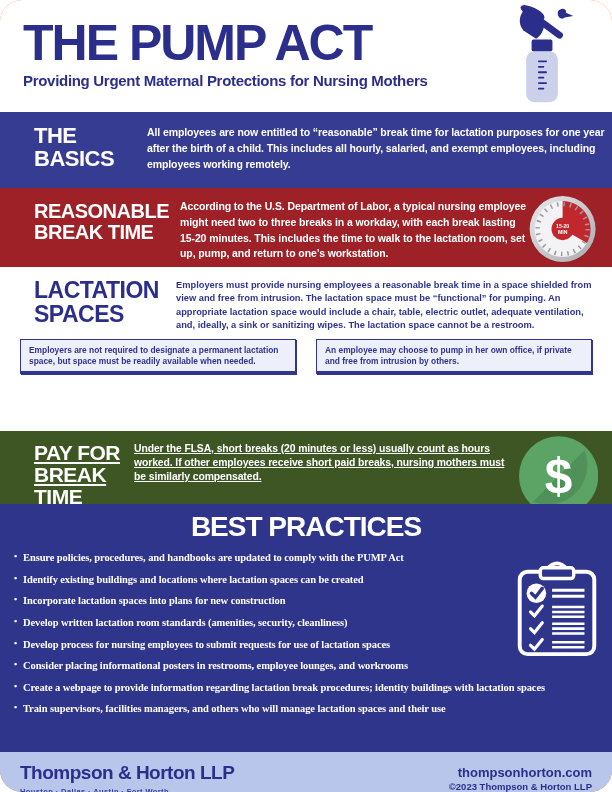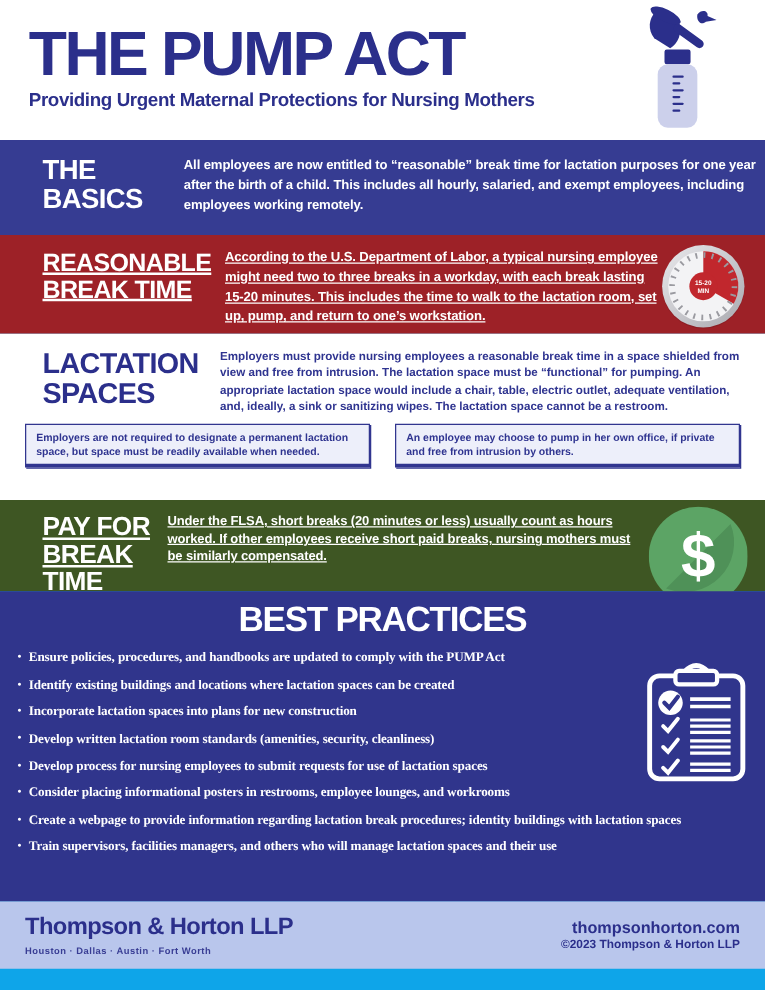--- a/index.html
+++ b/index.html
@@ -1,43 +1,43 @@
 <!DOCTYPE html>
 <html><head>
 <meta charset="utf-8">
 <style>
   * { margin:0; padding:0; box-sizing:border-box; }
   html,body { width:612px; }
   body { font-family:"Liberation Sans", sans-serif; background:#ffffff; }
-  .page { position:relative; width:612px; height:792px; background:#0ea5e9; overflow:hidden; }
+  .page { position:relative; width:612px; height:792px; background:#f97316; overflow:hidden;border-radius:22px; }
 
   
   .header { position:relative; height:112px; background:#ffffff; padding:20px 0 0 23px; }
   .header .title { font-size:50px; font-weight:800; letter-spacing:-2px; color:#2b2f8b; line-height:0.95; }
   .header .subtitle { font-size:15px; font-weight:700; letter-spacing:-0.3px; color:#2b2f8b; margin-top:4px; }
   .pump-icon { position:absolute; top:4px; right:36px; width:58px; height:102px; }
 
   
   .band { display:flex; color:#ffffff; }
   .band .h { font-weight:800; line-height:1.04; letter-spacing:-0.5px; flex-shrink:0; }
   .band .b { font-weight:700; line-height:1.5; }
 
   
   .band-basics { height:76px; background:#363c92; }
   .band-basics .h { width:105px; margin:13px 0 12px 34px; font-size:22px; }
   .band-basics .b { width:468px; margin:13px 0 0 8px; font-size:10.5px; letter-spacing:-0.1px; }
 
   
-  .band-red { height:79px; background:#9d2127;text-decoration:underline; }
+  .band-red { height:79px; background:#9d2127; }
   .band-red .h { width:142px; margin:13px 0 0 34px; font-size:20px; }
   .band-red .b { width:360px; margin:11px 0 0 4px; font-size:10.5px; letter-spacing:-0.1px; }
   .timer-icon { margin:4px 14px 0 auto; width:74px; height:74px; }
 
   
-  .sec-lactation { height:133px; background:#ffffff; color:#2f3490; }
+  .sec-lactation { height:164px; background:#ffffff; color:#2f3490; }
   .sec-lactation .top { display:flex; }
   .sec-lactation .h { flex-shrink:0; width:150px; margin:12px 0 0 34px; font-size:23px; font-weight:800; line-height:1.04; letter-spacing:-0.5px; color:#2b2f8b; }
   .sec-lactation .b { width:425px; margin:12px 0 0 -8px; font-size:9.3px; font-weight:700; line-height:1.45; }
   .boxes { display:flex; gap:20px; margin:6px 20px 0 20px; }
   .info-box { flex:1; background:#edeffa; border:1px solid #31358f; border-bottom:3px solid #31358f;
               box-shadow:1px 1px 0 #31358f; padding:5px 8px 4px 8px; font-size:8.4px; font-weight:700;
               line-height:1.3; color:#2f3490; }
 
   
   .band-green { height:73px; background:#3e5623;text-decoration:underline; }

